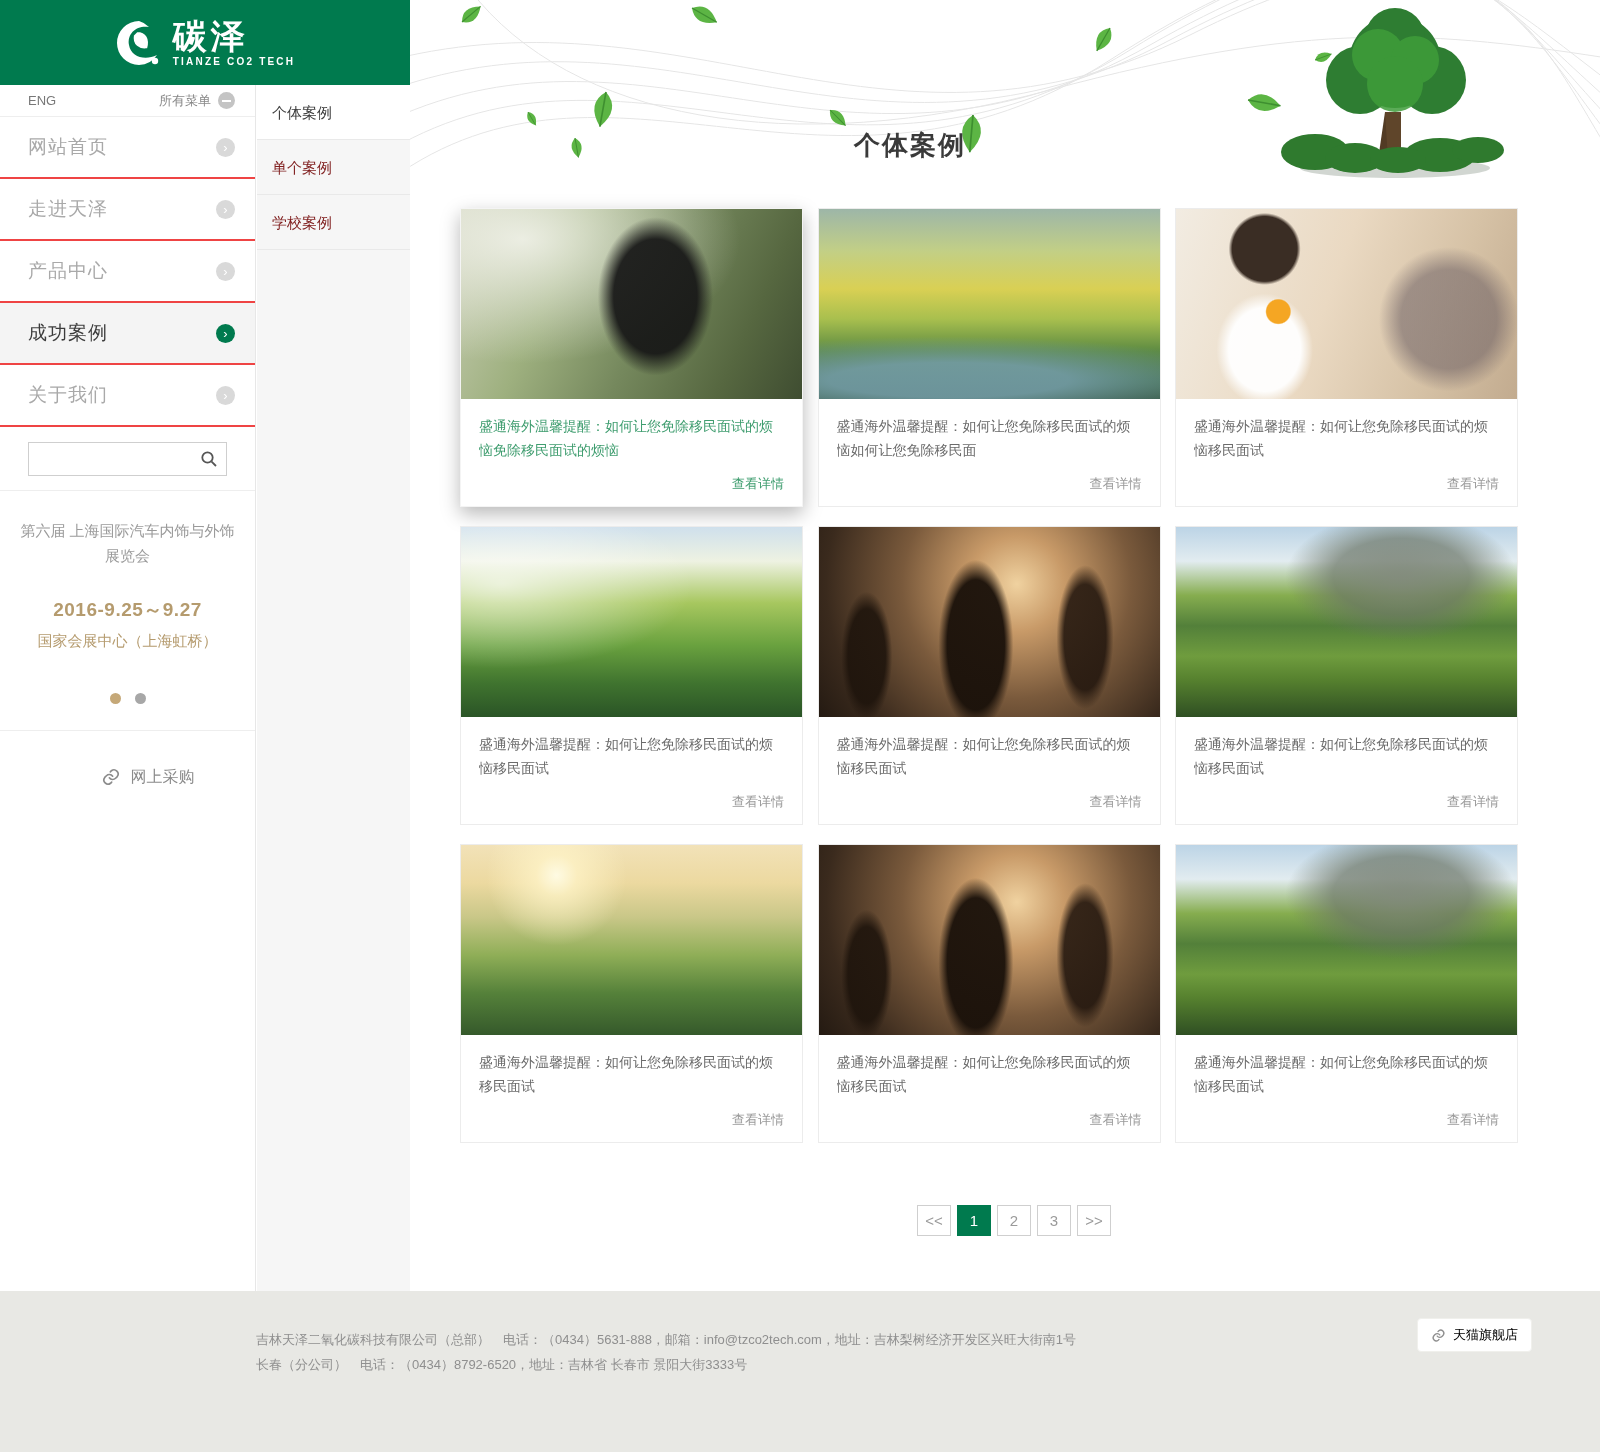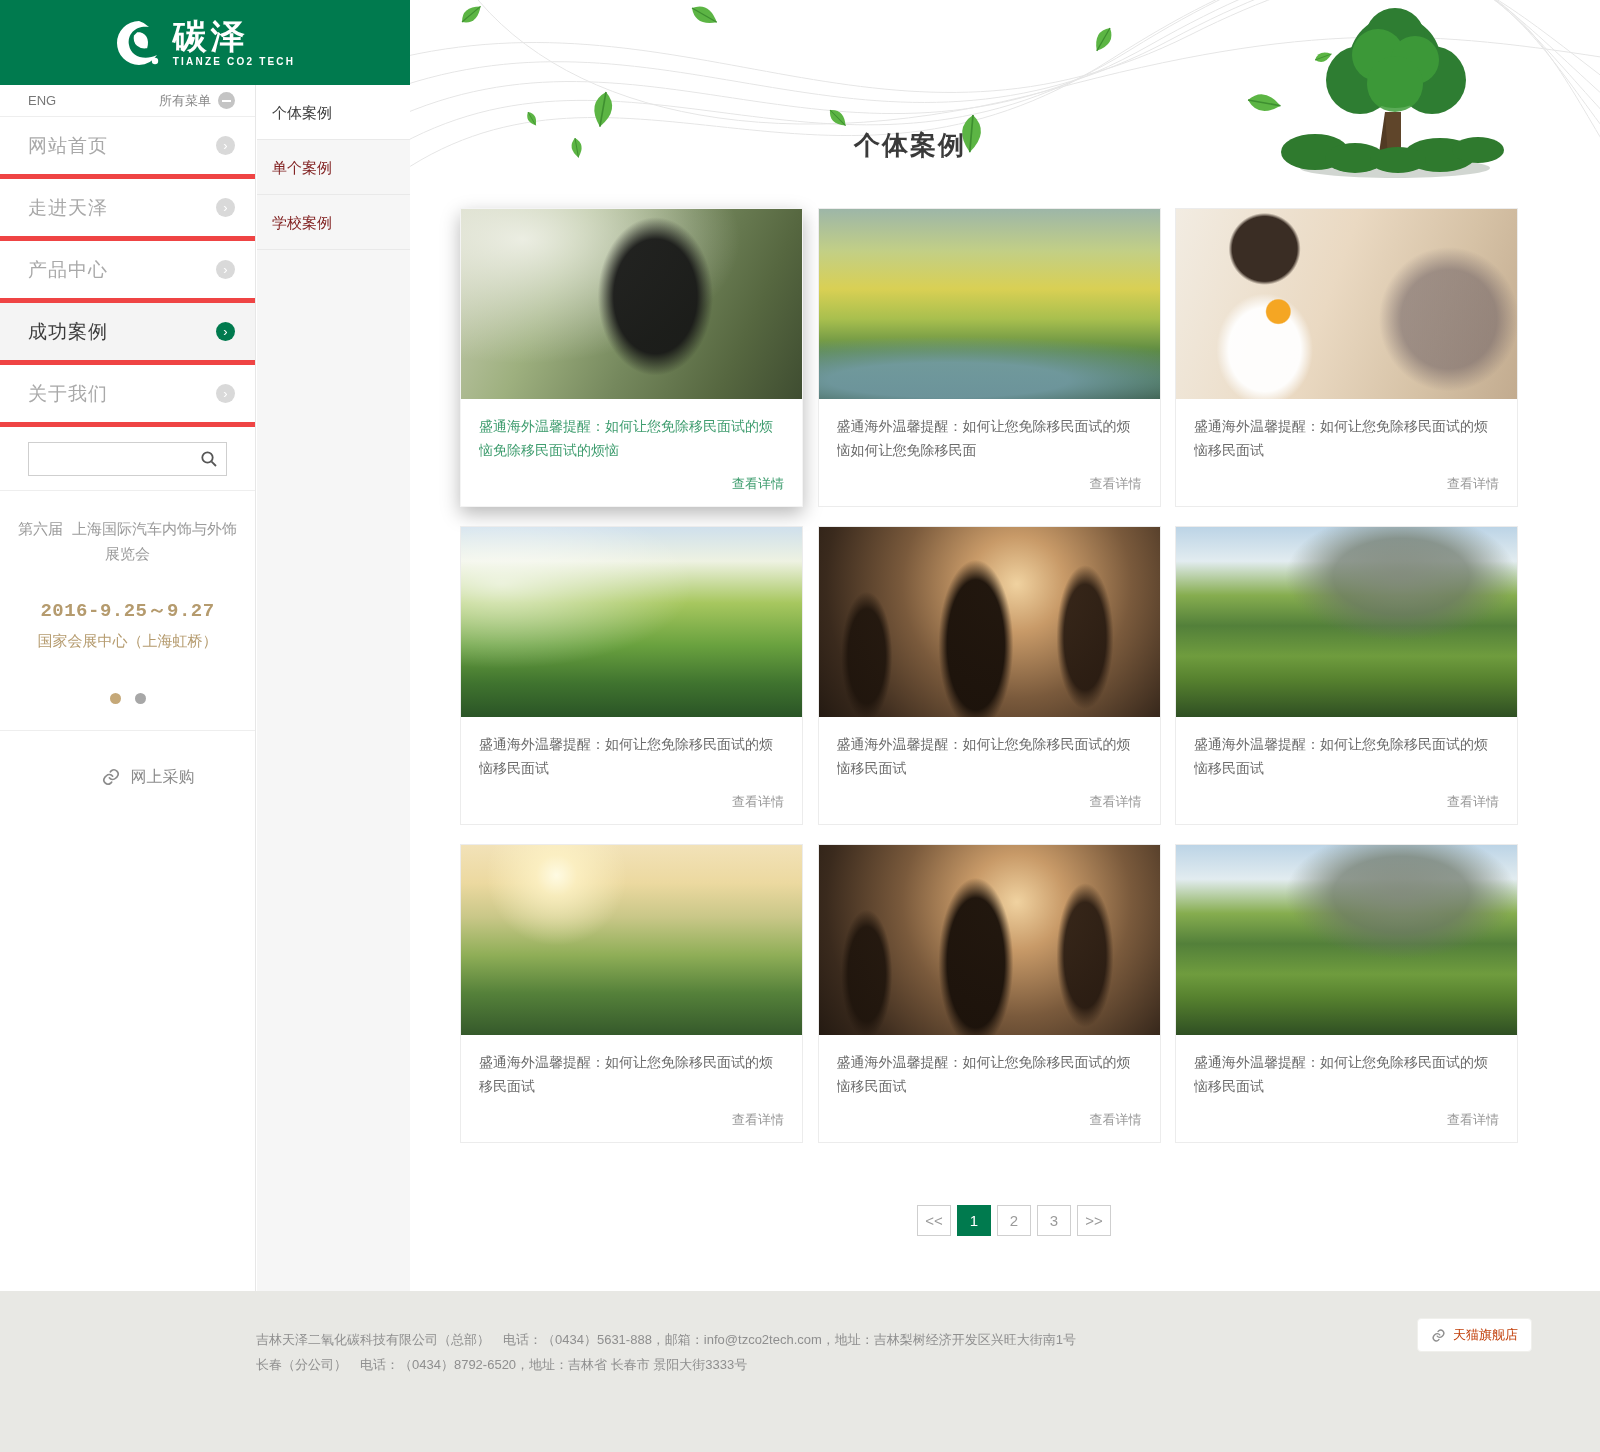--- a/index.html
+++ b/index.html
@@ -18,33 +18,33 @@
   
   .sidebar { position:absolute; left:0; top:85px; width:256px; height:1206px; background:#fff;
     border-right:1px solid #e7e7e7; }
   .lang-row { height:32px; display:flex; align-items:center; justify-content:space-between;
     padding:0 20px 0 28px; border-bottom:1px solid #eee; }
   .lang-label { font-size:13px; color:#777; }
   .allmenu { display:flex; align-items:center; gap:7px; font-size:13px; color:#888; cursor:pointer; }
   .minus-icon { width:17px; height:17px; border-radius:50%; background:#c4c4c4; position:relative; }
   .minus-icon::after { content:""; position:absolute; left:4px; right:4px; top:7.5px; height:2px; background:#fff; }
   .menu-item { height:62px; display:flex; align-items:center; justify-content:space-between;
-    padding:0 20px 0 28px; border-bottom:5px solid #ef4444; cursor:pointer;text-align:right; }
+    padding:0 20px 0 28px; border-bottom:2px solid #ef4444; cursor:pointer;text-align:right; }
   .menu-item .label { font-size:19px; color:#a9a9a9; letter-spacing:1px; }
   .menu-item.active { background:#f4f4f4; }
   .menu-item.active .label { color:#3c3c3c; }
   .arrow-icon { width:19px; height:19px; border-radius:50%; background:#d9d9d9; color:#fff;
     display:flex; align-items:center; justify-content:center; font-size:13px; line-height:1; }
   .menu-item.active .arrow-icon { background:#007a4e; }
   .search-row { padding:15px 28px 14px; border-bottom:1px solid #eee; }
   .search-box { position:relative; height:34px; border:1px solid #cfcfcf; background:#fff; }
   .search-input { width:100%; height:100%; border:0; outline:none; padding:0 34px 0 10px; font-size:13px; color:#555; background:transparent; }
   .search-btn { position:absolute; right:4px; top:3px; width:26px; height:26px; border:0; background:transparent; cursor:pointer; display:flex; align-items:center; justify-content:center; }
 
-  .promo { padding:28px 18px 20px; border-bottom:1px solid #eee; text-align:center;font-family:Liberation Mono, monospace; }
+  .promo { padding:28px 18px 20px; border-bottom:1px solid #eee; text-align:center; }
   .promo-title { font-size:15px; color:#9b9b9b; line-height:1.65; }
   .promo-date { margin-top:28px; font-size:19px; font-weight:bold; color:#b59b6e; letter-spacing:.5px; }
   .promo-venue { margin-top:9px; font-size:15px; color:#b59b6e; }
   .promo-dots { margin-top:42px; display:flex; justify-content:center; gap:14px; padding-bottom:6px; }
   .dot { width:11px; height:11px; border-radius:50%; background:#a7a7a7; cursor:pointer; }
   .dot.active { background:#c5a878; }
 
   .shop-row { padding:36px 0; display:flex; align-items:center; justify-content:center; gap:10px; cursor:pointer;margin-left:40px; }
   .shop-row .label { font-size:16px; color:#8b8b8b; }
   .link-icon { color:#8b8b8b; display:inline-flex; }
@@ -106,21 +106,21 @@
   .pagination { margin-top:62px; display:flex; justify-content:center; gap:6px; }
   .page-btn { min-width:34px; height:31px; border:1px solid #cfcfcf; background:#fff; color:#9a9a9a;
     font-size:15px; display:flex; align-items:center; justify-content:center; cursor:pointer; padding:0 6px; }
   .page-btn.active { background:#007a4e; border-color:#007a4e; color:#fff; }
 
   
   .footer { position:absolute; left:0; top:1291px; width:1600px; height:161px; background:#e8e8e4; }
   .footer-top { position:relative; padding:36px 70px 0 256px; }
   .footer-line { font-size:13px; color:#8f8f8f; line-height:25px; }
   .tmall-btn { position:absolute; right:68px; top:27px; background:#fff; border:1px solid #f0f0ec; border-radius:4px;
-    padding:7px 13px; display:flex; align-items:center; gap:7px; font-size:13px; color:#c2410c; cursor:pointer; }
+    padding:7px 13px; display:flex; align-items:center; gap:7px; font-size:13px; color:#000000; cursor:pointer; }
   .footer-bottom { margin-top:14px; border-top:1px solid #dededa; padding:14px 70px 0 256px; }
   .copy-line { font-size:12.5px; color:#9c9c98; line-height:25px; }
 </style>
 </head>
 <body>
 
 <div id="app">
 
   <div class="brand-header">
     <svg class="logo-mark" viewBox="0 0 48 48">

